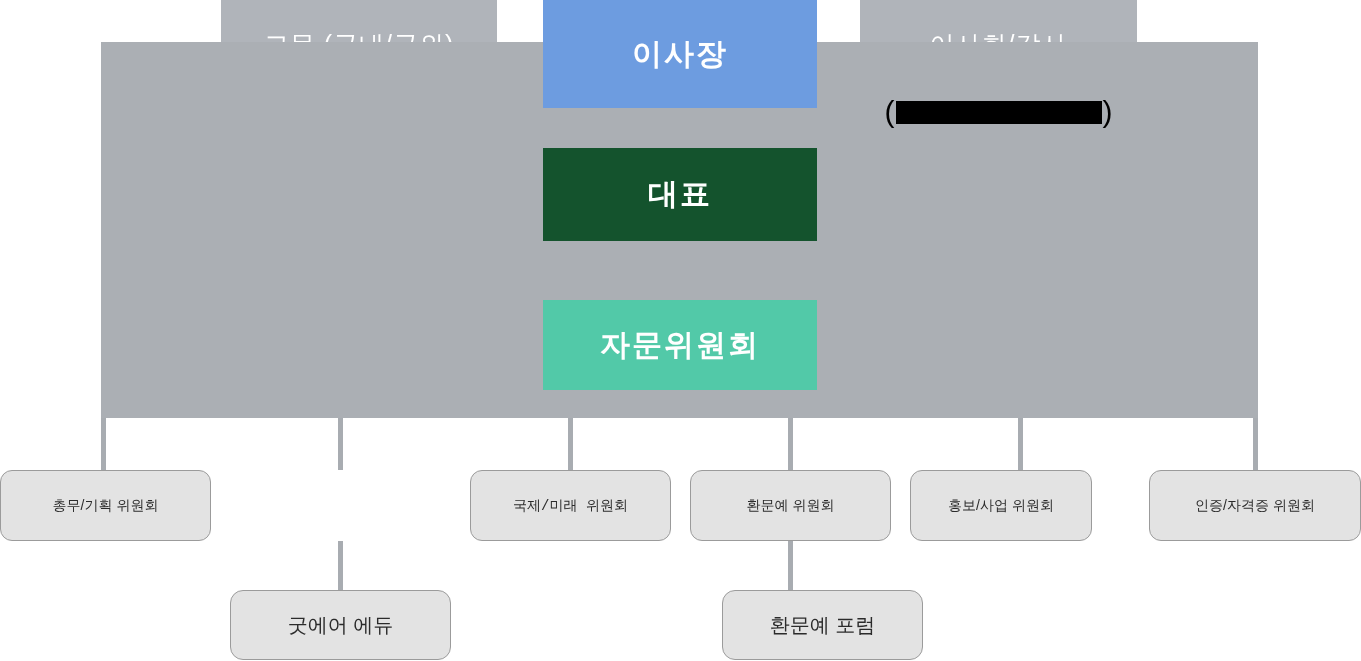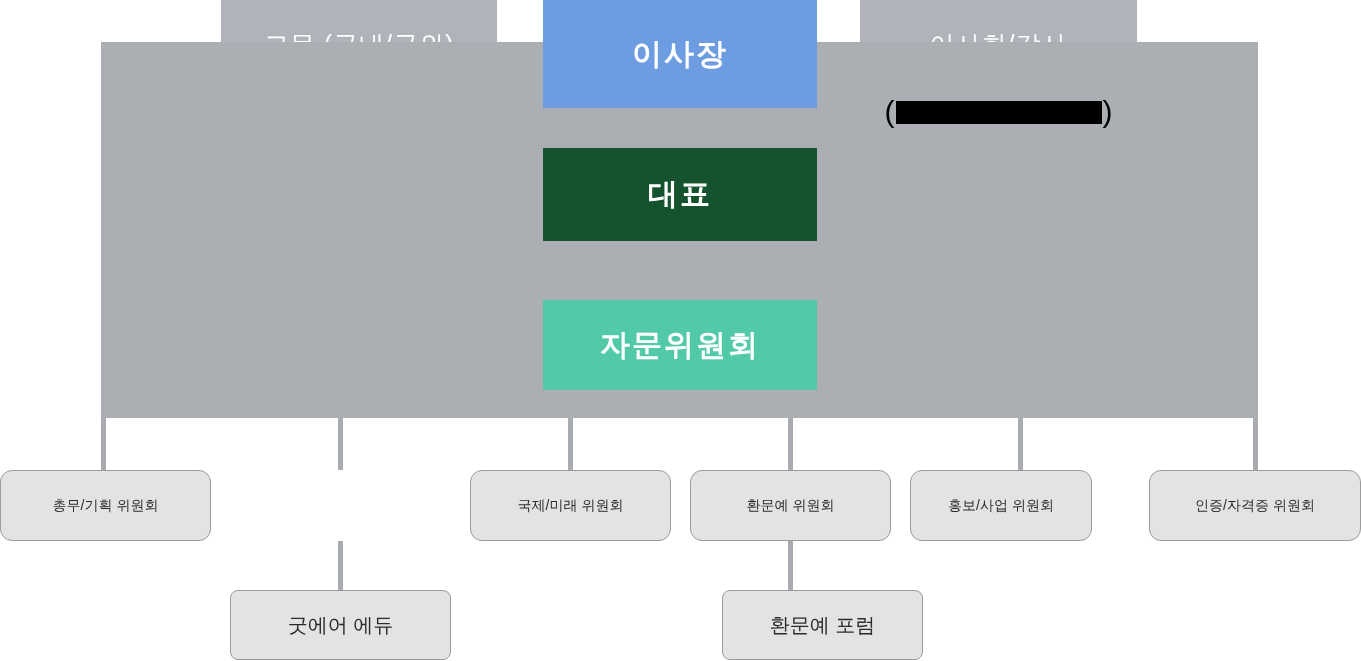--- a/index.html
+++ b/index.html
@@ -148,21 +148,21 @@
     font-size: 14px;
     white-space: nowrap;
   }
 
   
   .subunit {
     top: 590px;
     height: 70px;
     background: #e3e3e3;
     border: 1px solid #9b9b9b;
-    border-radius: 8px;
+    border-radius: 13px;
     display: flex;
     align-items: center;
     justify-content: center;
     color: #2b2b2b;
     font-size: 20px;
     white-space: nowrap;
   }
 </style>
 </head>
 <body>
@@ -199,21 +199,21 @@
   <div class="abs connector v-line" style="left:788px;  top:418px; height:52px;"></div>
   <div class="abs connector v-line" style="left:1018px; top:418px; height:52px;"></div>
   <div class="abs connector v-line" style="left:1253px; top:418px; height:52px;"></div>
 
   <div class="abs connector v-line" style="left:338px; top:541px; height:49px;"></div>
   <div class="abs connector v-line" style="left:788px; top:541px; height:49px;"></div>
 
   <div class="abs committee" style="left:0px;    width:211px;">총무/기획 위원회</div>
 
 
-  <div class="abs committee" style="left:470px;  width:201px;">국제/미래 위원회</div>
+  <div class="abs committee" style="left:470px;  width:201px;font-family:Liberation Mono, monospace;">국제/미래 위원회</div>
 
   <div class="abs committee" style="left:690px;  width:201px;">환문예 위원회</div>
 
   <div class="abs committee" style="left:910px;  width:182px;">홍보/사업 위원회</div>
 
   <div class="abs committee" style="left:1149px; width:212px;">인증/자격증 위원회</div>
 
   <div class="abs subunit" style="left:230px; width:221px;">굿에어 에듀</div>
 
   <div class="abs subunit" style="left:690px; width:201px;margin-left:32px;">환문예 포럼</div>

